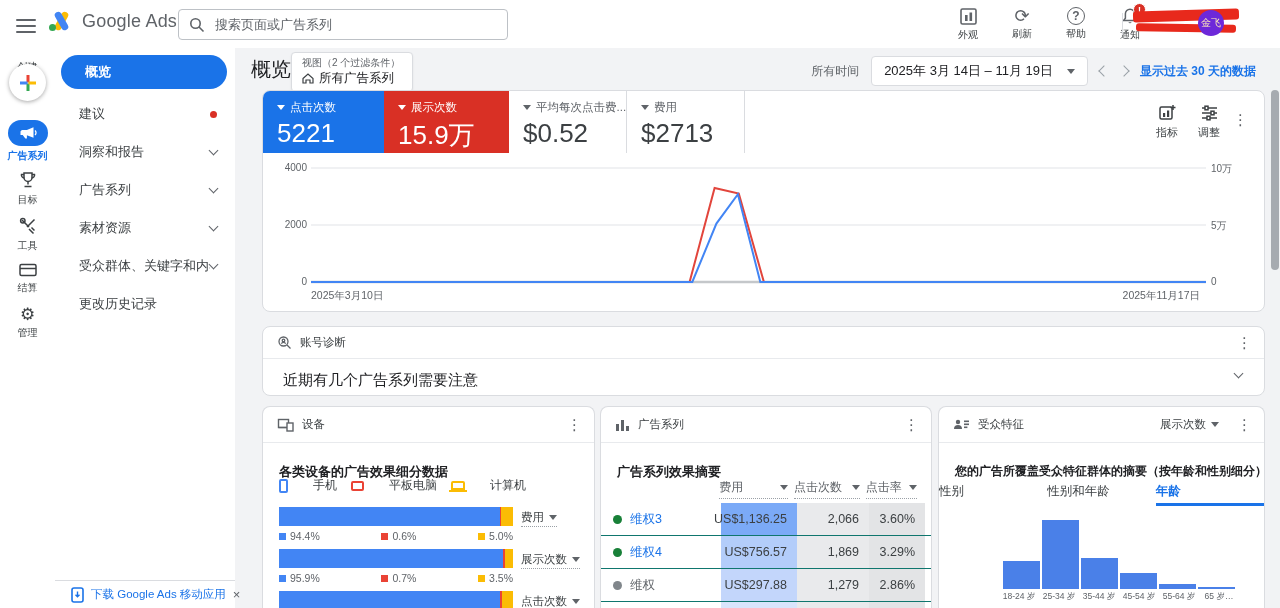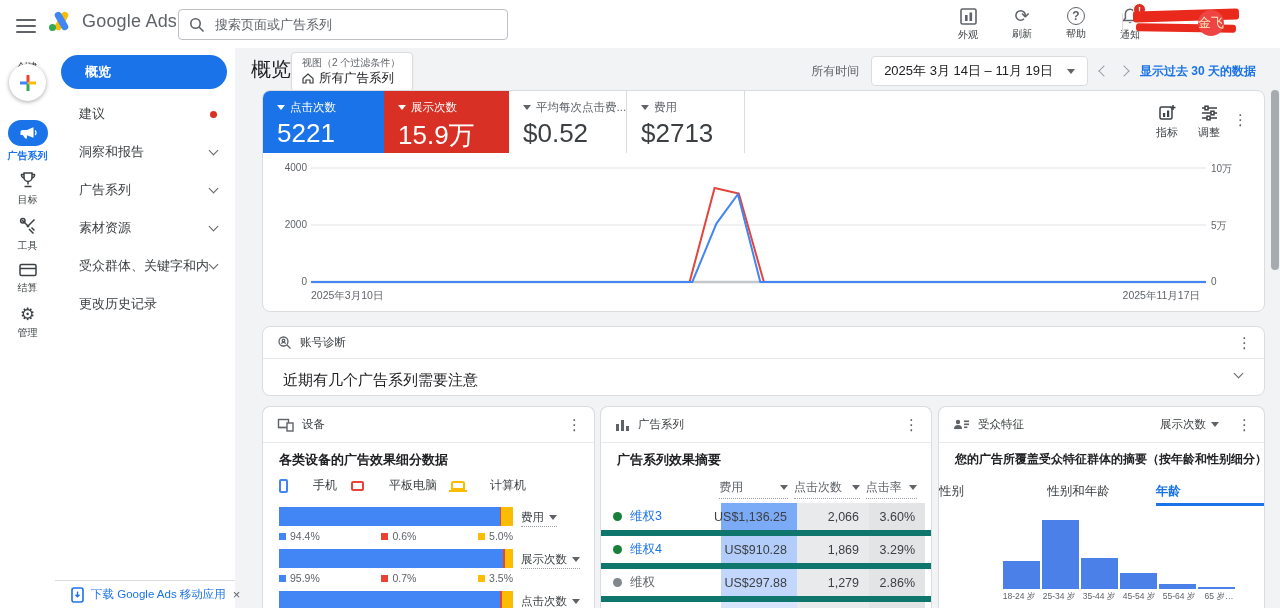--- a/index.html
+++ b/index.html
@@ -25,21 +25,21 @@
          background:#d93025;color:#fff;font-size:9px;font-weight:bold;display:flex;
          align-items:center;justify-content:center;border:1px solid #fff}
   .circle-q{width:18px;height:18px;border:1.7px solid #5f6368;border-radius:50%;color:#5f6368;
             font-size:12px;display:flex;align-items:center;justify-content:center;font-weight:bold}
   .refresh-glyph{font-size:18px;line-height:18px;color:#5f6368}
   #tb-divider{position:absolute;left:1122px;top:13px;width:1px;height:22px;background:#dadce0}
   .scribble{position:absolute;background:#e8291c;border-radius:3px}
   #scr1{left:1133px;top:10px;width:106px;height:11px;transform:rotate(-1.6deg)}
   #scr2{left:1136px;top:24px;width:100px;height:8px;transform:rotate(1deg)}
   #avatar{position:absolute;left:1198px;top:10px;width:26px;height:26px;border-radius:50%;
-          background:#ef4444;color:#ffe9b8;font-size:13px;display:flex;align-items:center;
+          background:#6d28d9;color:#ffe9b8;font-size:10px;display:flex;align-items:center;
           justify-content:center;cursor:pointer}
 
   
   #rail{position:absolute;left:0;top:48px;width:55px;bottom:0;background:#fff;z-index:4}
   .rail-item{width:55px;display:flex;flex-direction:column;align-items:center;gap:3px;cursor:pointer;position:absolute}
   .rail-item .rlab{font-size:10px;color:#3c4043;white-space:nowrap}
   .rail-item.active .rlab{color:#1a73e8;font-weight:bold}
   .rail-pill{width:40px;height:26px;border-radius:13px;display:flex;align-items:center;justify-content:center}
   .rail-item.active .rail-pill{background:#1a73e8}
   #create-btn{position:absolute;left:9px;top:8px;width:37px;height:37px;border-radius:50%;background:#fff;
@@ -108,21 +108,21 @@
   .xdate{position:absolute;top:198px;font-size:10.5px;color:#5f6368}
 
   
   .card-head{position:absolute;left:0;right:0;top:0;height:32px;border-bottom:1px solid #e8eaed;
              display:flex;align-items:center;padding:0 12px 0 14px;gap:8px}
   .card-head .ctitle{font-size:11.5px;color:#3c4043;flex:1;white-space:nowrap}
   #diag-msg{position:absolute;left:20px;top:44px;font-size:15px;color:#202124}
   #diag-chev{position:absolute;right:22px;top:46px}
 
   
-  .sub-title{position:absolute;left:16px;top:44px;font-size:13px;font-weight:bold;color:#202124;white-space:nowrap}
+  .sub-title{position:absolute;left:16px;top:56px;font-size:13px;font-weight:bold;color:#202124;white-space:nowrap}
   .bhead{height:36px}
 
   
   #dev-legend{position:absolute;left:16px;top:70px;display:flex;align-items:center;gap:14px}
   .lg-item{display:flex;align-items:center;gap:25px;font-size:12px;color:#3c4043}
   .lg-phone{width:9px;height:14px;border:2px solid #4285f4;border-radius:2px}
   .lg-tablet{width:13px;height:10px;border:2px solid #ea4335;border-radius:2px}
   .lg-laptop{width:14px;height:9px;border:2px solid #fbbc04;border-radius:2px 2px 0 0;position:relative}
   .lg-laptop::after{content:"";position:absolute;left:-4px;right:-4px;bottom:-4px;height:2.5px;background:#fbbc04}
   #dev-bars{position:absolute;left:16px;top:100px;right:10px}
@@ -135,21 +135,21 @@
               margin:3px 0 7px 0}
   .dev-labels .dl{display:flex;align-items:center;gap:4px}
   .sq{width:7px;height:7px;display:inline-block;flex:none}
 
   
   #ct-head{position:absolute;left:10px;top:72px;right:8px;display:flex;font-size:12px;color:#5f6368}
   .ct-hname{width:110px}
   .ct-hcell{display:flex;align-items:center;gap:4px;border-bottom:1px dotted #9aa0a6;
             padding-bottom:2px;margin-right:6px;cursor:pointer;white-space:nowrap}
   #ct-rows{position:absolute;left:0px;top:96px;right:0}
-  .ct-row{display:flex;align-items:stretch;height:33px;border-bottom:6px solid #0f766e;font-size:12.5px}
+  .ct-row{display:flex;align-items:stretch;height:33px;border-bottom:1px solid #0f766e;font-size:12.5px}
   .ct-name{width:120px;display:flex;align-items:center;gap:8px;padding-left:12px}
   .ct-name a{color:#1a73e8;text-decoration:none;white-space:nowrap}
   .ct-name.paused a{color:#5f6368}
   .status{width:9px;height:9px;border-radius:50%;flex:none}
   .status.enabled{background:#188038}
   .status.paused{background:#80868b}
   .ct-cell{display:flex;align-items:center;justify-content:flex-end;padding-right:10px;color:#3c4043}
   .ct-cost{width:76px}
   .ct-clicks{width:72px;background:#e9eaec}
   .ct-ctr{width:56px;background:#e3e4e6}
@@ -586,21 +586,21 @@
           </div>
           <div class="ct-cell ct-cost" style="background: rgb(123, 170, 247);">US$1,136.25</div>
           <div class="ct-cell ct-clicks">2,066</div>
           <div class="ct-cell ct-ctr">3.60%</div>
         </div>
         <div class="ct-row">
           <div class="ct-name">
             <span class="status enabled"></span>
             <a href="#">维权4</a>
           </div>
-          <div class="ct-cell ct-cost" style="background: rgb(179, 205, 250);">US$910.28</div>
+          <div class="ct-cell ct-cost" style="background: rgb(179, 205, 250);">US$756.57</div>
           <div class="ct-cell ct-clicks">1,869</div>
           <div class="ct-cell ct-ctr">3.29%</div>
         </div>
         <div class="ct-row">
           <div class="ct-name paused">
             <span class="status paused"></span>
             <a href="#">维权</a>
           </div>
           <div class="ct-cell ct-cost" style="background: rgb(195, 214, 251);">US$297.88</div>
           <div class="ct-cell ct-clicks">1,279</div>

